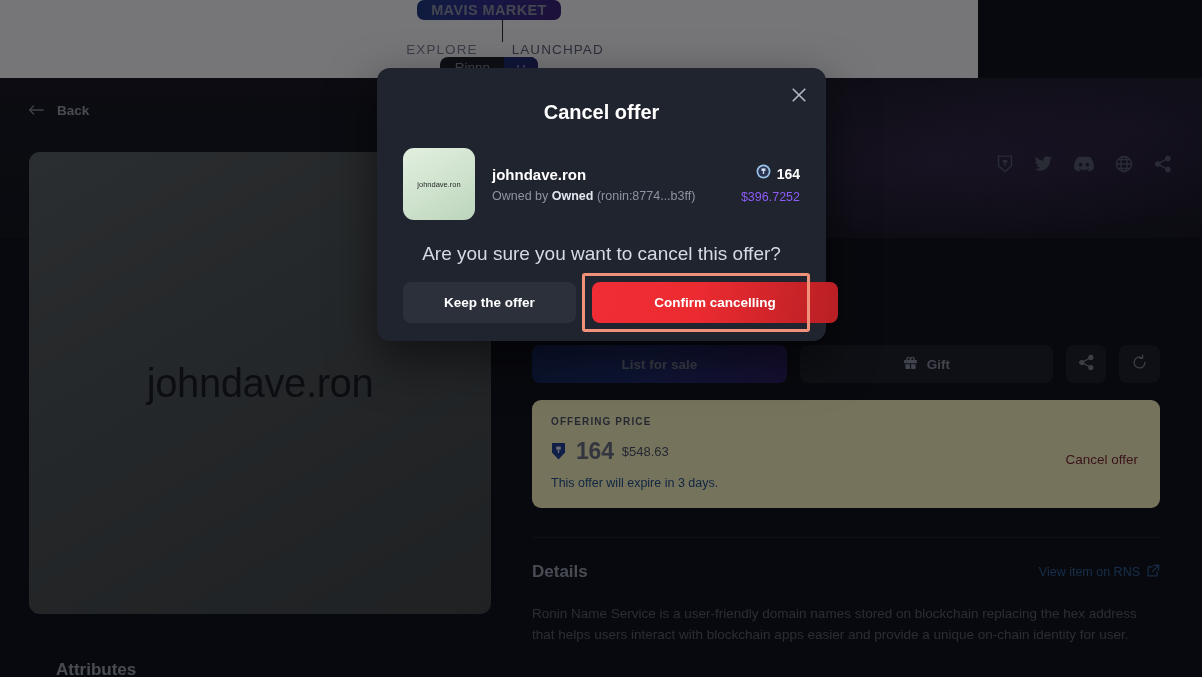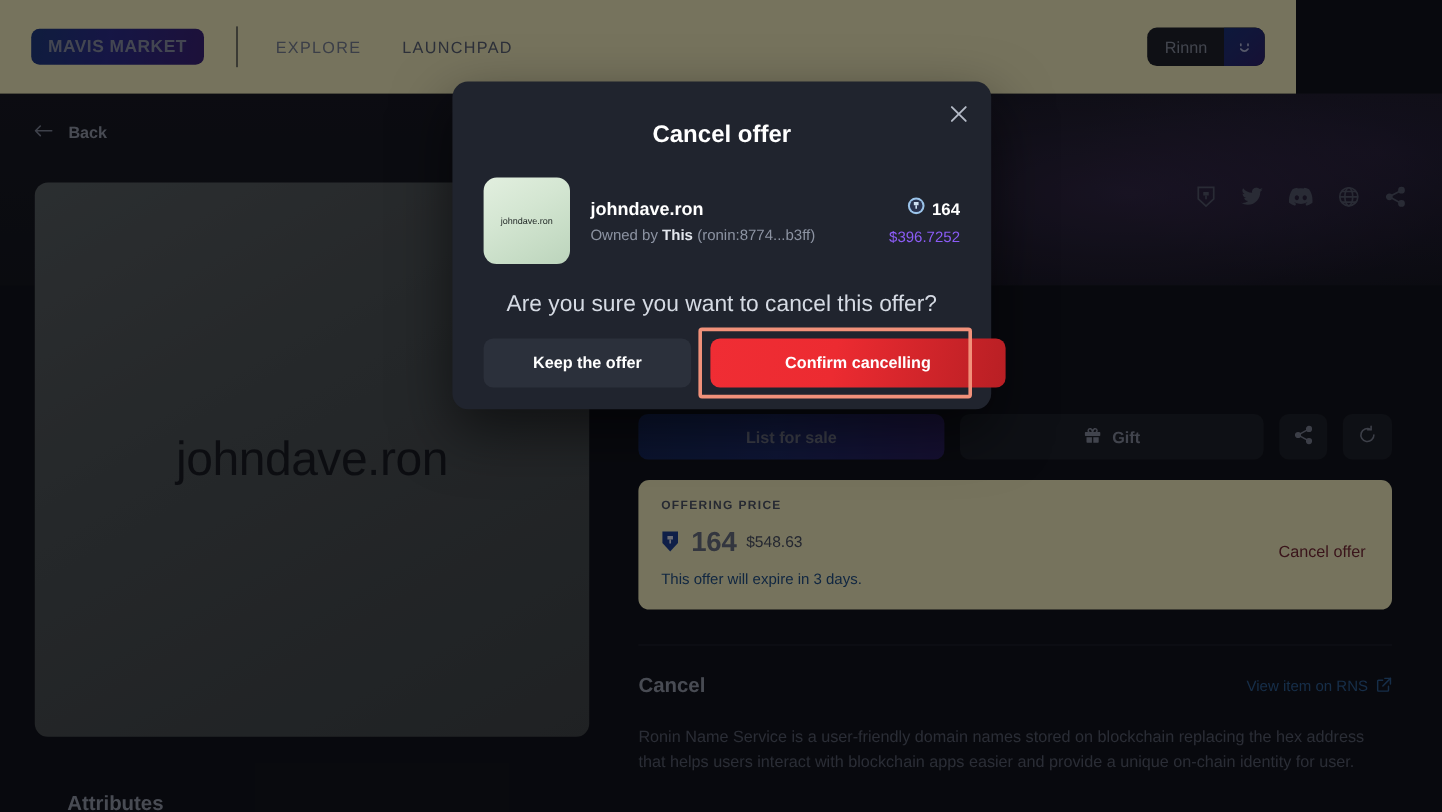--- a/index.html
+++ b/index.html
@@ -18,27 +18,28 @@
     width: 1202px;
     height: 677px;
     background: #0d0f14;
     overflow: hidden;
   }
 
   
   .topnav {
     position: absolute;
     top: 0; left: 0;
-    width: 1080px;
+    width: 978px;
     height: 78px;
-    background: #fef9c3;
+    background: #ffffff;
     display: flex;
     align-items: center;
     padding: 0 26px;
     z-index: 30;
+    flex-direction: column;
   }
   .brand {
     display: flex; align-items: center; justify-content: center;
     height: 30px;
     padding: 0 14px;
     border-radius: 7px;
     background: linear-gradient(100deg, #1c3a80 0%, #2a2a8e 45%, #3a1f75 100%);
     font-size: 14.5px;
     font-weight: bold;
     letter-spacing: 0.4px;
@@ -456,21 +457,21 @@
         <span class="offer-amount">164</span>
         <span class="offer-usd">$548.63</span>
       </div>
       <div class="offer-expire">This offer will expire in 3 days.</div>
       <div class="cancel-offer-link">Cancel offer</div>
     </div>
 
     <div class="divider"></div>
 
     <div class="details-head">
-      <span class="details-title">Cancel</span>
+      <span class="details-title">Details</span>
       <span class="details-link">
         <span>View item on RNS</span>
         <span>
           <svg width="13" height="13" viewBox="0 0 16 16" fill="none" stroke="#2b5f97" stroke-width="1.5" stroke-linecap="round" stroke-linejoin="round">
             <path d="M8.6 1.6h5.8v5.8"></path>
             <path d="M6.6 9.4l7.8-7.8"></path>
             <path d="M12.4 9.6v4.2a.9.9 0 01-.9.9H2.2a.9.9 0 01-.9-.9V4.5a.9.9 0 01.9-.9h4.2"></path>
           </svg>
         </span>
       </span>
@@ -490,21 +491,21 @@
     <div class="modal-title">Cancel offer</div>
 
     <div class="modal-item">
       <div class="thumb">
         <span class="thumb-text">johndave.ron</span>
       </div>
       <div class="item-meta">
         <div class="item-name">johndave.ron</div>
         <div class="item-owner">
           <span>Owned by</span>
-          <b>This</b>
+          <b>Owned</b>
           <span>(ronin:8774...b3ff)</span>
         </div>
       </div>
       <div class="item-price">
         <div class="price-row">
           <span>
             <svg width="15" height="15" viewBox="0 0 16 16">
               <circle cx="8" cy="8" r="7.4" fill="#9bc4ea"></circle>
               <circle cx="8" cy="8" r="5.6" fill="#2a3350"></circle>
               <path d="M5.9 4.7h4.2v2.8H5.9z" fill="#cfe0f3"></path>

